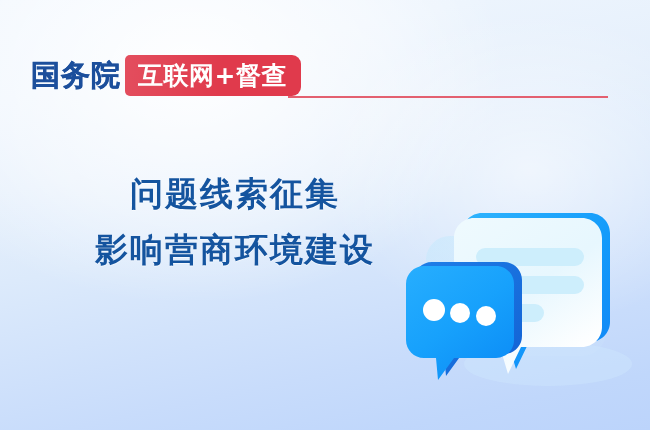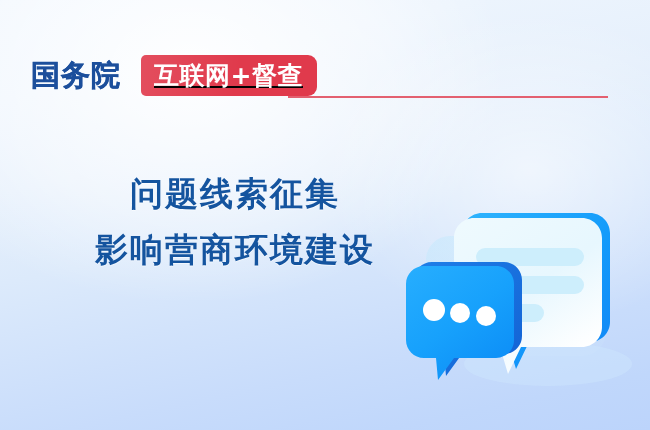--- a/index.html
+++ b/index.html
@@ -61,29 +61,28 @@
     font-size: 29px;
     font-weight: bold;
     letter-spacing: 1px;
     color: #1c4f9c;
     line-height: 1;
     white-space: nowrap;
     -webkit-text-stroke: 0.4px #1c4f9c;
   }
   #program-badge {
     position: relative;
-    margin-left: 20px;
+    margin-left: 4px;
     height: 41px;
     display: flex;
     align-items: center;
     padding: 0 14px 0 13px;
     background: #e03a4c;
     border-radius: 5px 9px 9px 5px;
     box-sizing: border-box;
-    text-decoration: underline;
   }
   #program-badge::after {
     content: "";
     position: absolute;
     left: 0;
     top: 0;
     width: 100%;
     height: 100%;
     border-radius: 5px 9px 9px 5px;
     background: linear-gradient(100deg, rgba(255,255,255,0.10) 0%, rgba(255,255,255,0) 55%);

